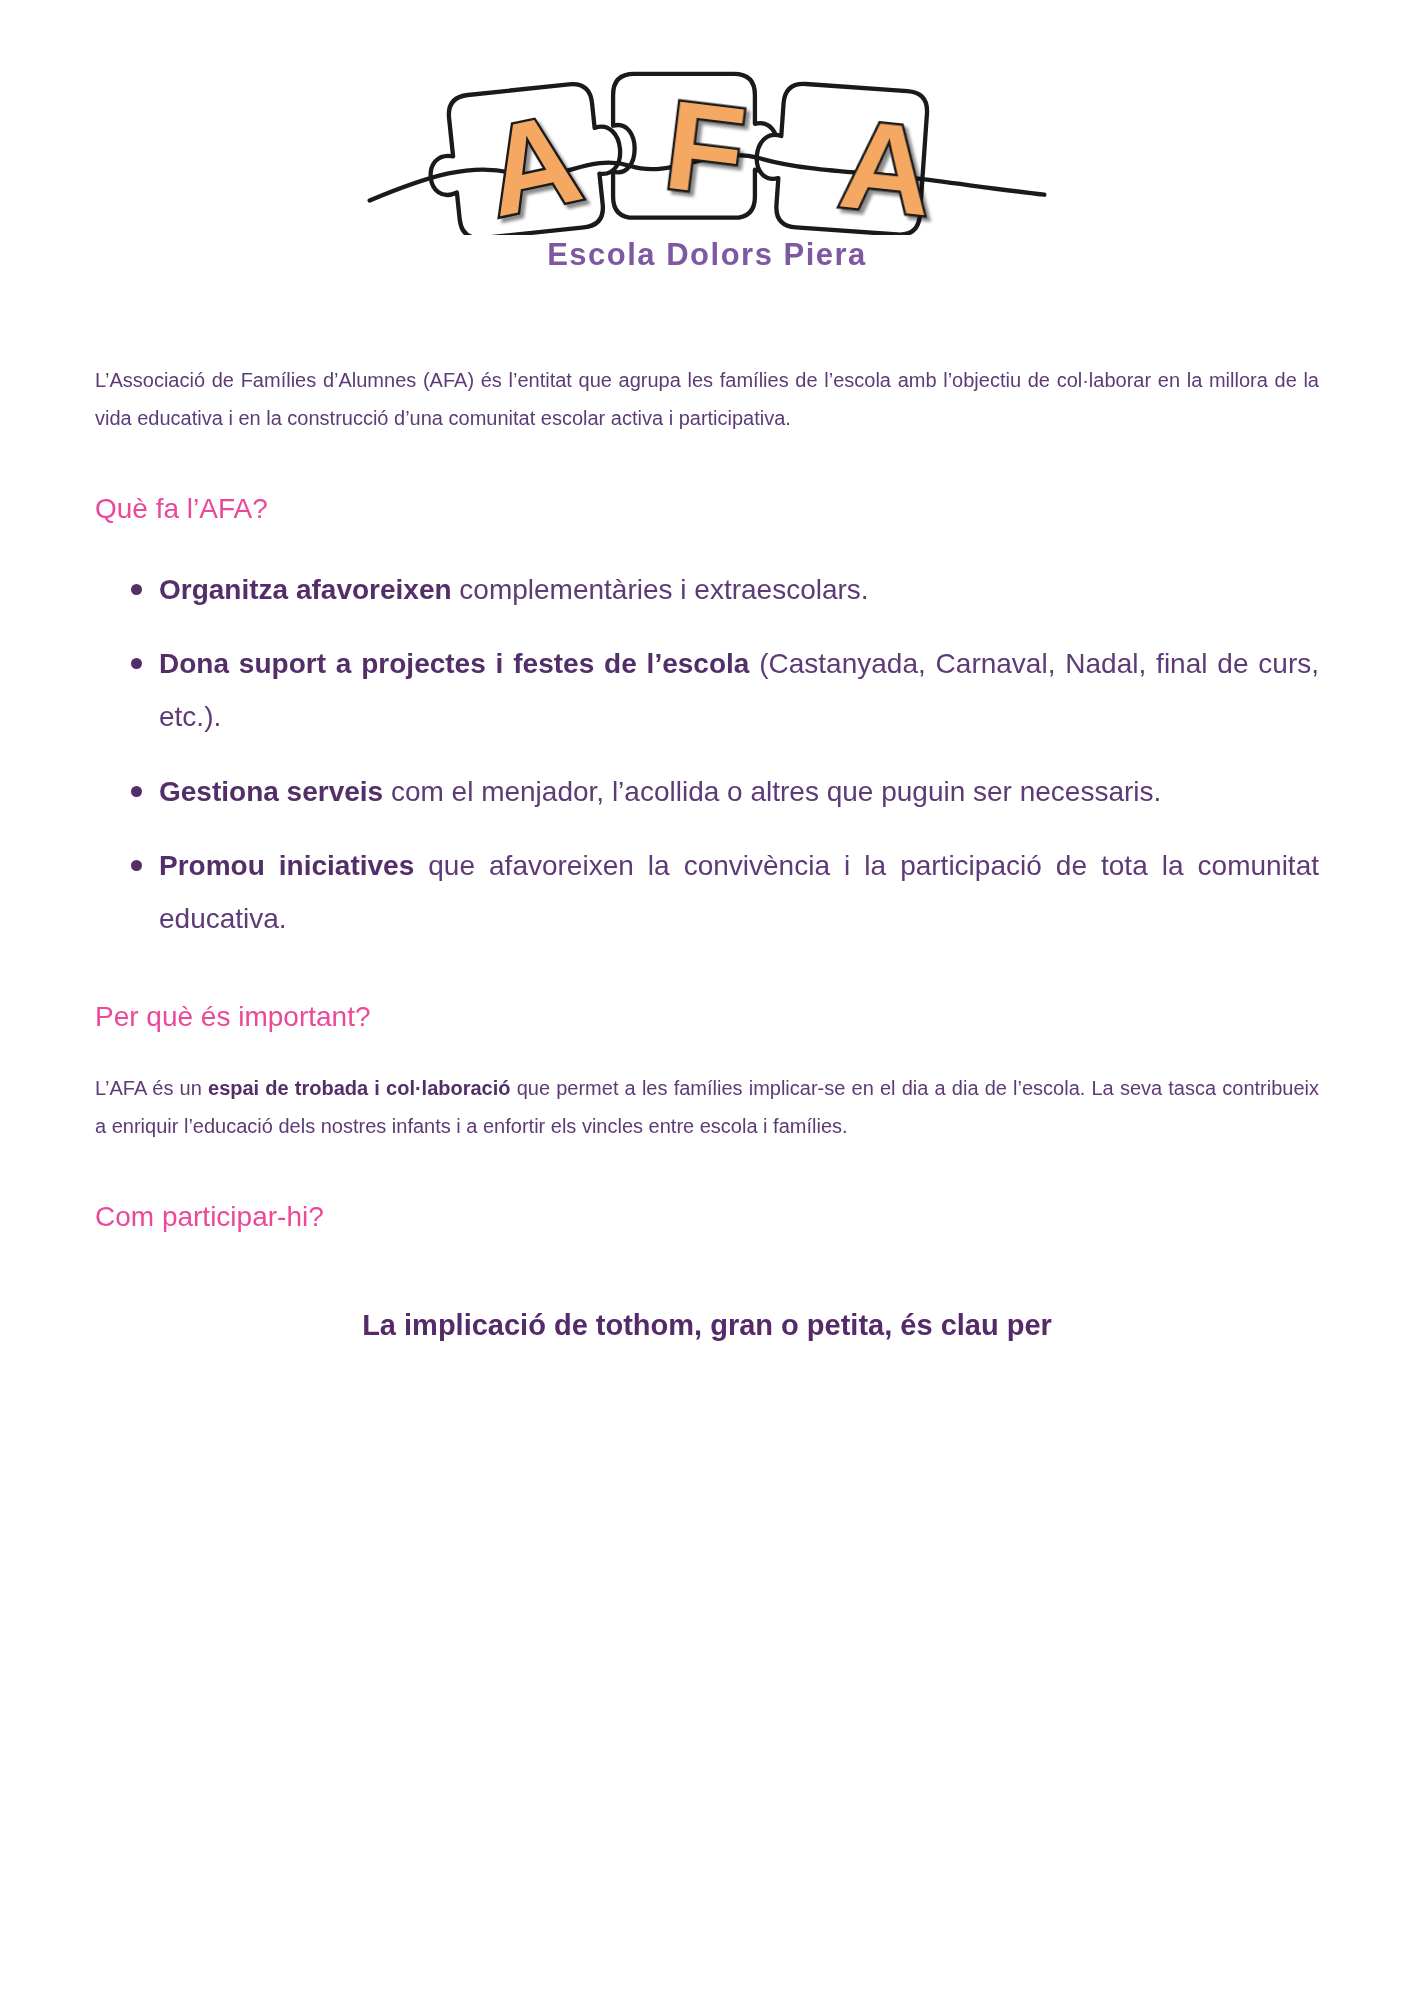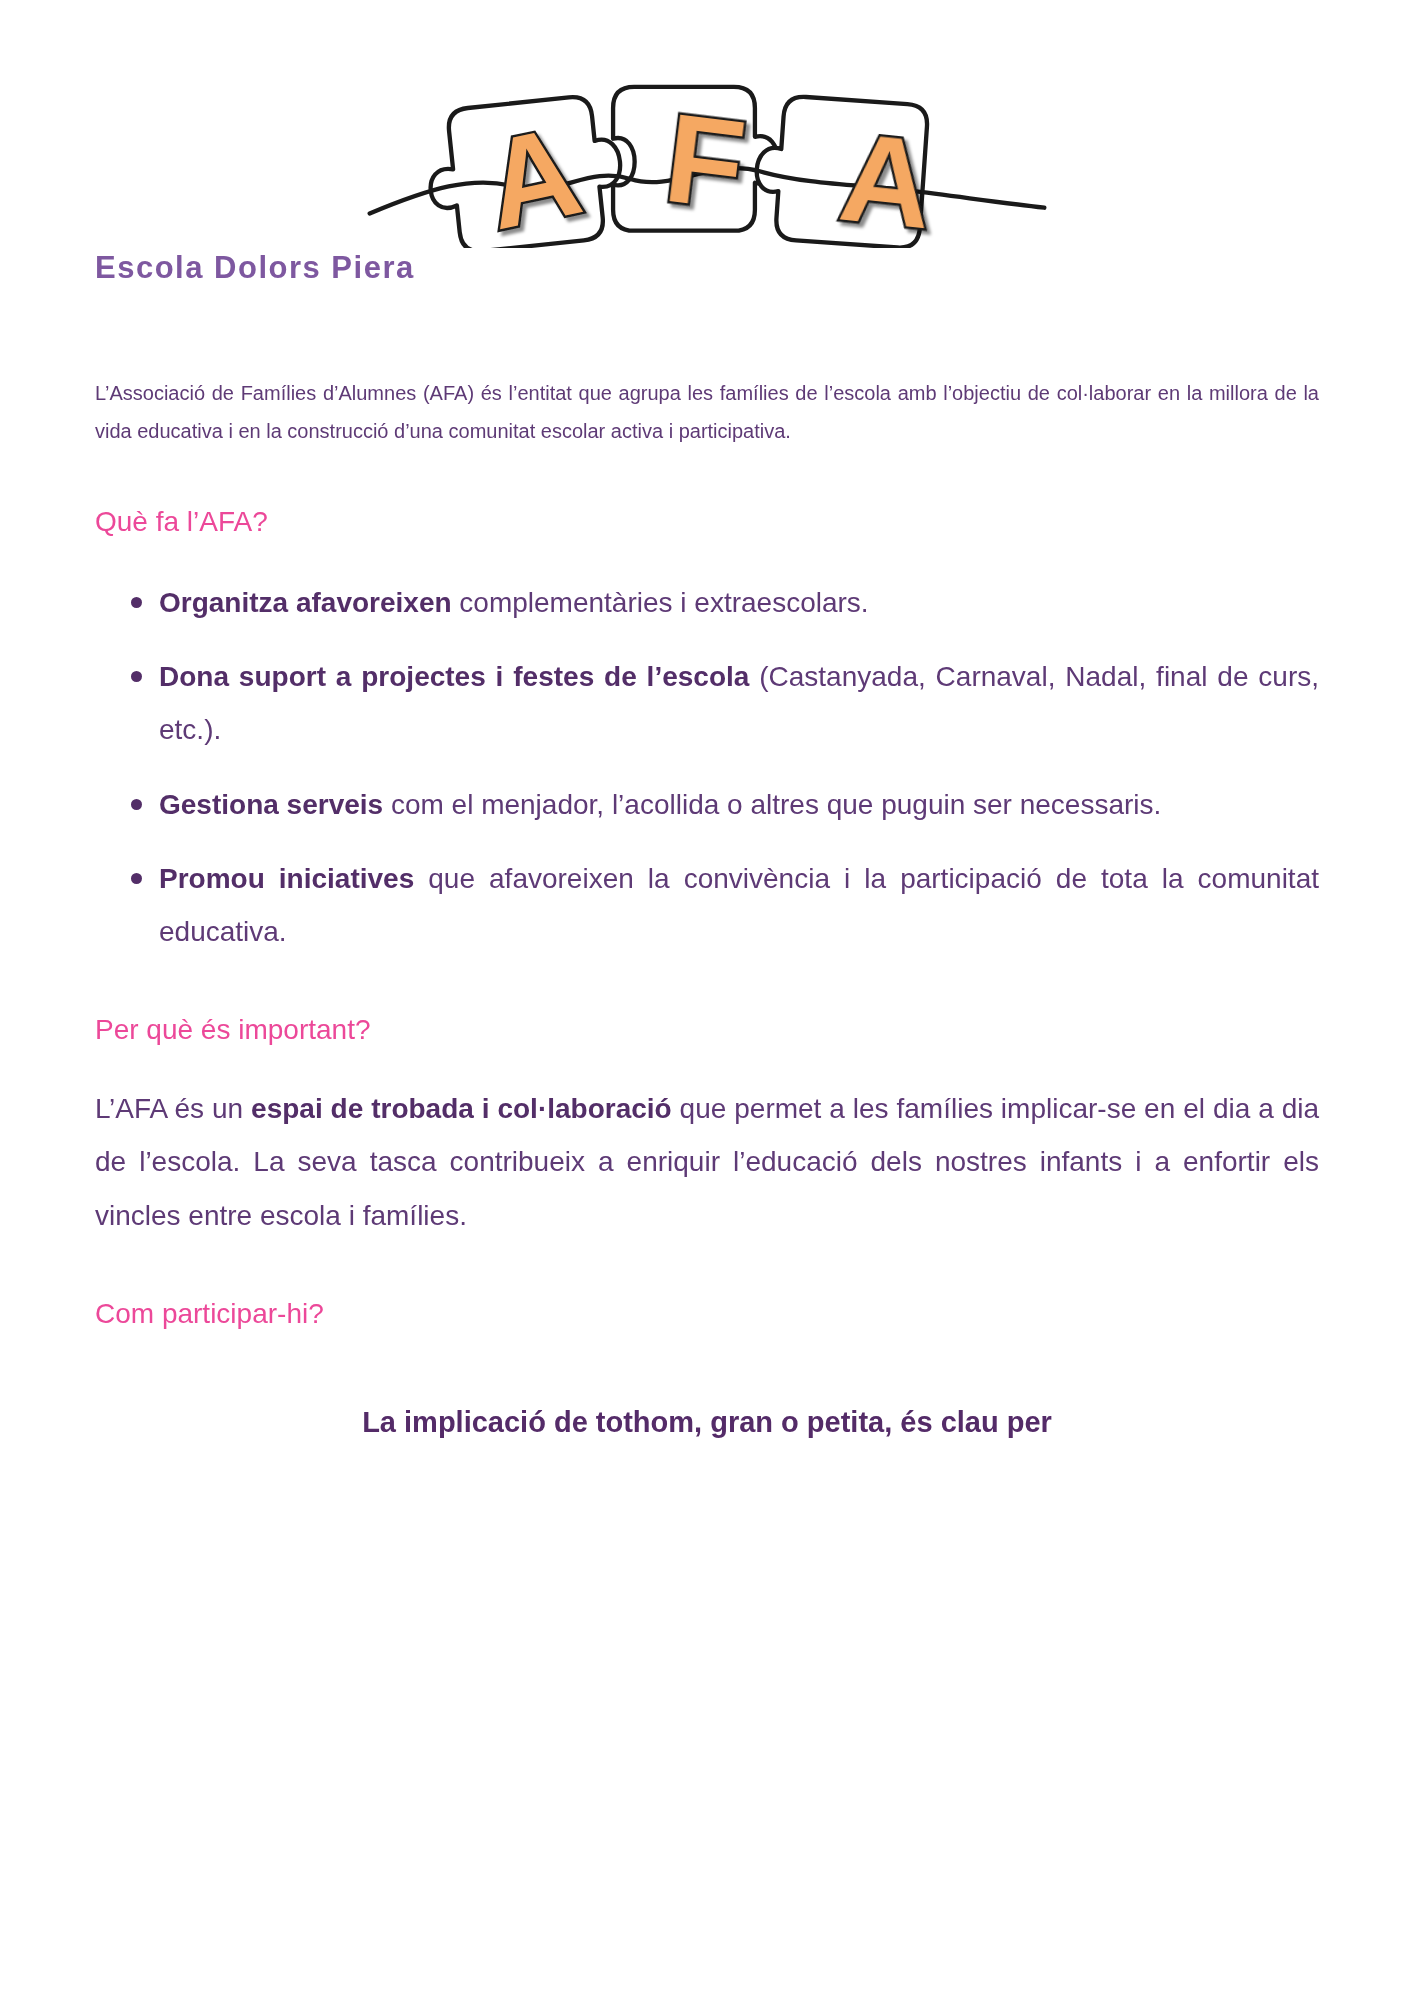--- a/index.html
+++ b/index.html
@@ -13,21 +13,22 @@
   .page {
     width: 1414px;
     height: 2000px;
     background: #ffffff;
     box-sizing: border-box;
     padding: 0 95px;
     overflow: hidden;
   }
   
   .logo-wrap {
-    padding-top: 62px;
+    padding-top: 49px;
+    text-align: center;
   }
   .logo-svg {
     display: block;
     margin: 0 auto;
   }
   .logo-subtitle {
     margin-top: 2px;
     font-size: 31px;
     font-weight: 700;
     letter-spacing: 1.5px;
@@ -42,21 +43,21 @@
     color: #5e3a76;
   }
   .section-heading {
     margin: 56px 0 0 0;
     font-size: 28px;
     font-weight: 400;
     color: #ec4899;
   }
   .para {
     margin: 36px 0 0 0;
-    font-size: 28px;
+    font-size: 20px;
     line-height: 1.9;
     text-align: justify;
     color: #5e3a76;
   }
   .para b, .bullet-list li b {
     color: #532e68;
     font-weight: 700;
   }
   .bullet-list {
     list-style: none;

